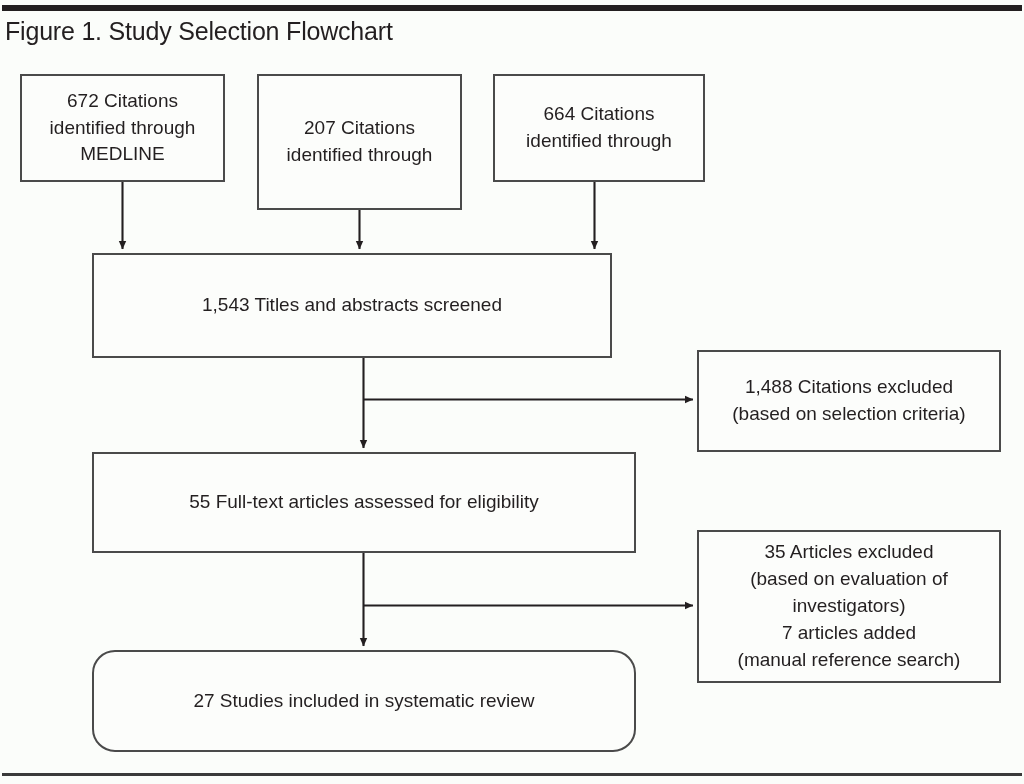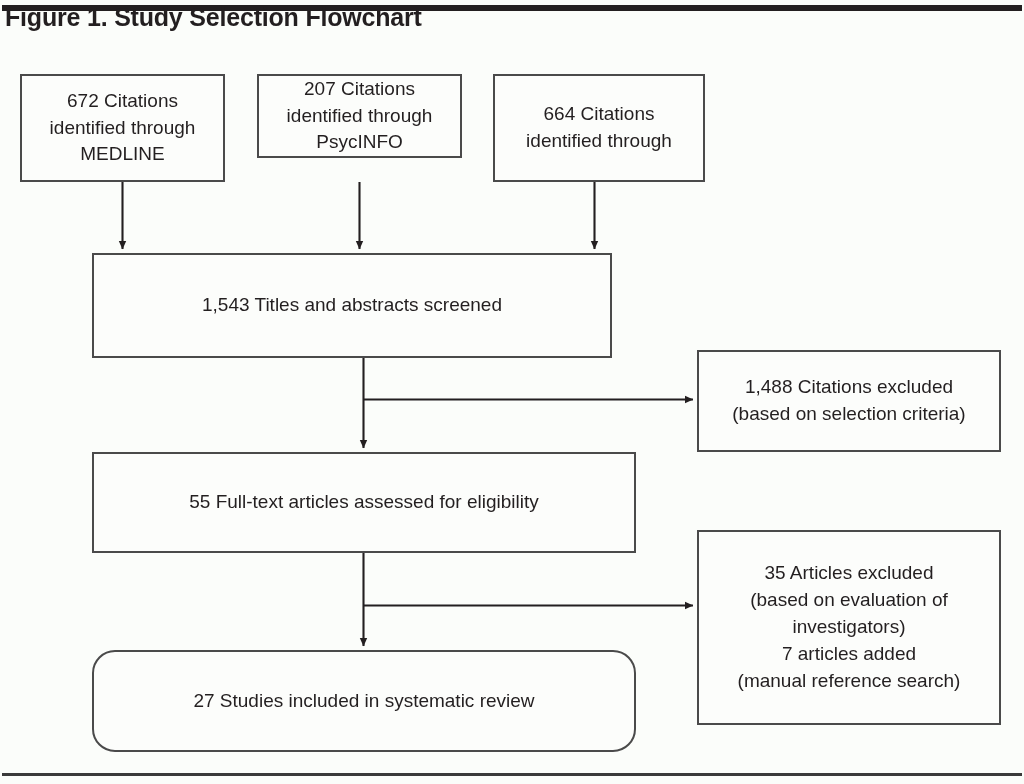--- a/index.html
+++ b/index.html
@@ -32,23 +32,23 @@
     top: 773px;
     width: 1020px;
     height: 3px;
     background: #3a3a3a;
   }
 
   
   .fig-title {
     position: absolute;
     left: 5px;
-    top: 5px;
+    top: 19px;
     font-size: 25px;
-    font-weight: bold;
+    font-weight: normal;
     letter-spacing: -0.2px;
     white-space: nowrap;
     line-height: 1;
   }
 
   
   .fbox {
     position: absolute;
     box-sizing: border-box;
     border: 2px solid #4a4a4a;
@@ -59,31 +59,31 @@
     text-align: center;
     font-size: 19px;
     line-height: 1.42;
     color: #231f20;
   }
   .fbox .txt { width: 100%; padding: 0 16px; }
   .fbox .ln { display: block; }
 
   
   #box-medline   { left: 20px;  top: 74px;  width: 205px; height: 108px; }
-  #box-psycinfo  { left: 257px; top: 74px;  width: 205px; height: 84px; }
+  #box-psycinfo  { left: 257px; top: 74px;  width: 205px; height: 136px; }
   #box-embase    { left: 493px; top: 74px;  width: 212px; height: 108px; }
 
   
   #box-screened  { left: 92px;  top: 253px; width: 520px; height: 105px; }
   #box-fulltext  { left: 92px;  top: 452px; width: 544px; height: 101px; justify-content: center; }
   #box-included  { left: 92px;  top: 650px; width: 544px; height: 102px; border-radius: 23px; }
 
   
   #box-excl-1    { left: 697px; top: 350px; width: 304px; height: 102px; }
-  #box-excl-2    { left: 697px; top: 530px; width: 304px; height: 195px; text-align: center; }
+  #box-excl-2    { left: 697px; top: 530px; width: 304px; height: 153px; text-align: center; }
 
   
   #connectors {
     position: absolute;
     left: 0;
     top: 0;
     width: 1024px;
     height: 784px;
     pointer-events: none;
   }
@@ -127,21 +127,20 @@
       <span class="ln">672 Citations</span>
       <span class="ln">identified through</span>
       <span class="ln">MEDLINE</span>
     </div>
   </div>
 
   <div class="fbox" id="box-psycinfo">
     <div class="txt">
       <span class="ln">207 Citations</span>
       <span class="ln">identified through</span>
-      <span class="ln">PsycINFO</span>
     </div>
   </div>
 
   <div class="fbox" id="box-embase">
     <div class="txt">
       <span class="ln">664 Citations</span>
       <span class="ln">identified through</span>
     </div>
   </div>
 

